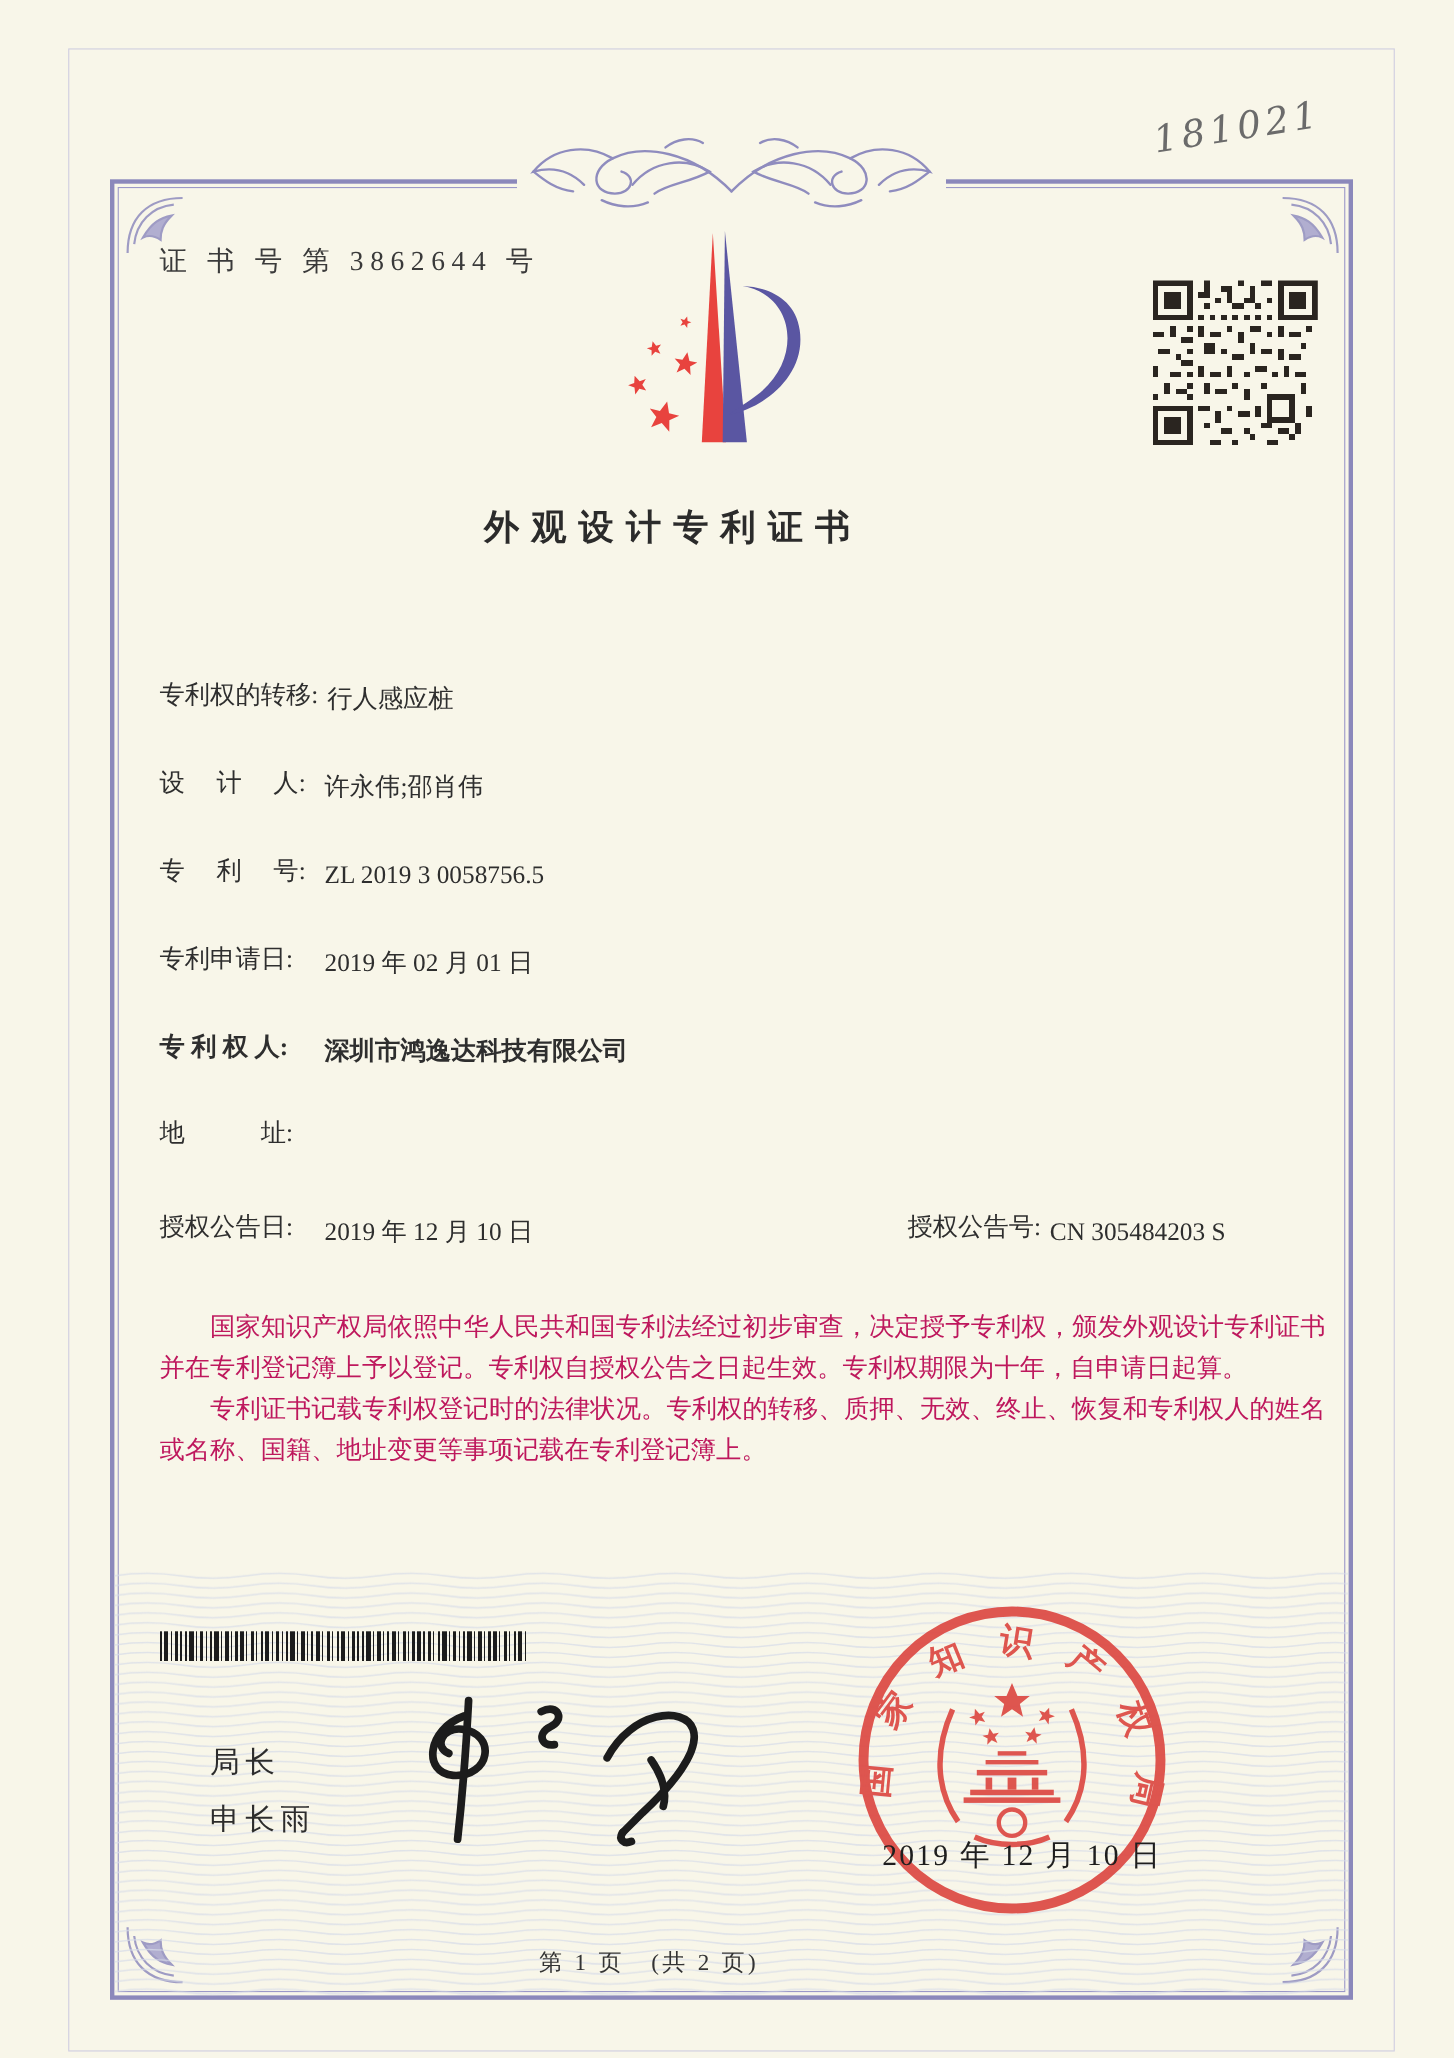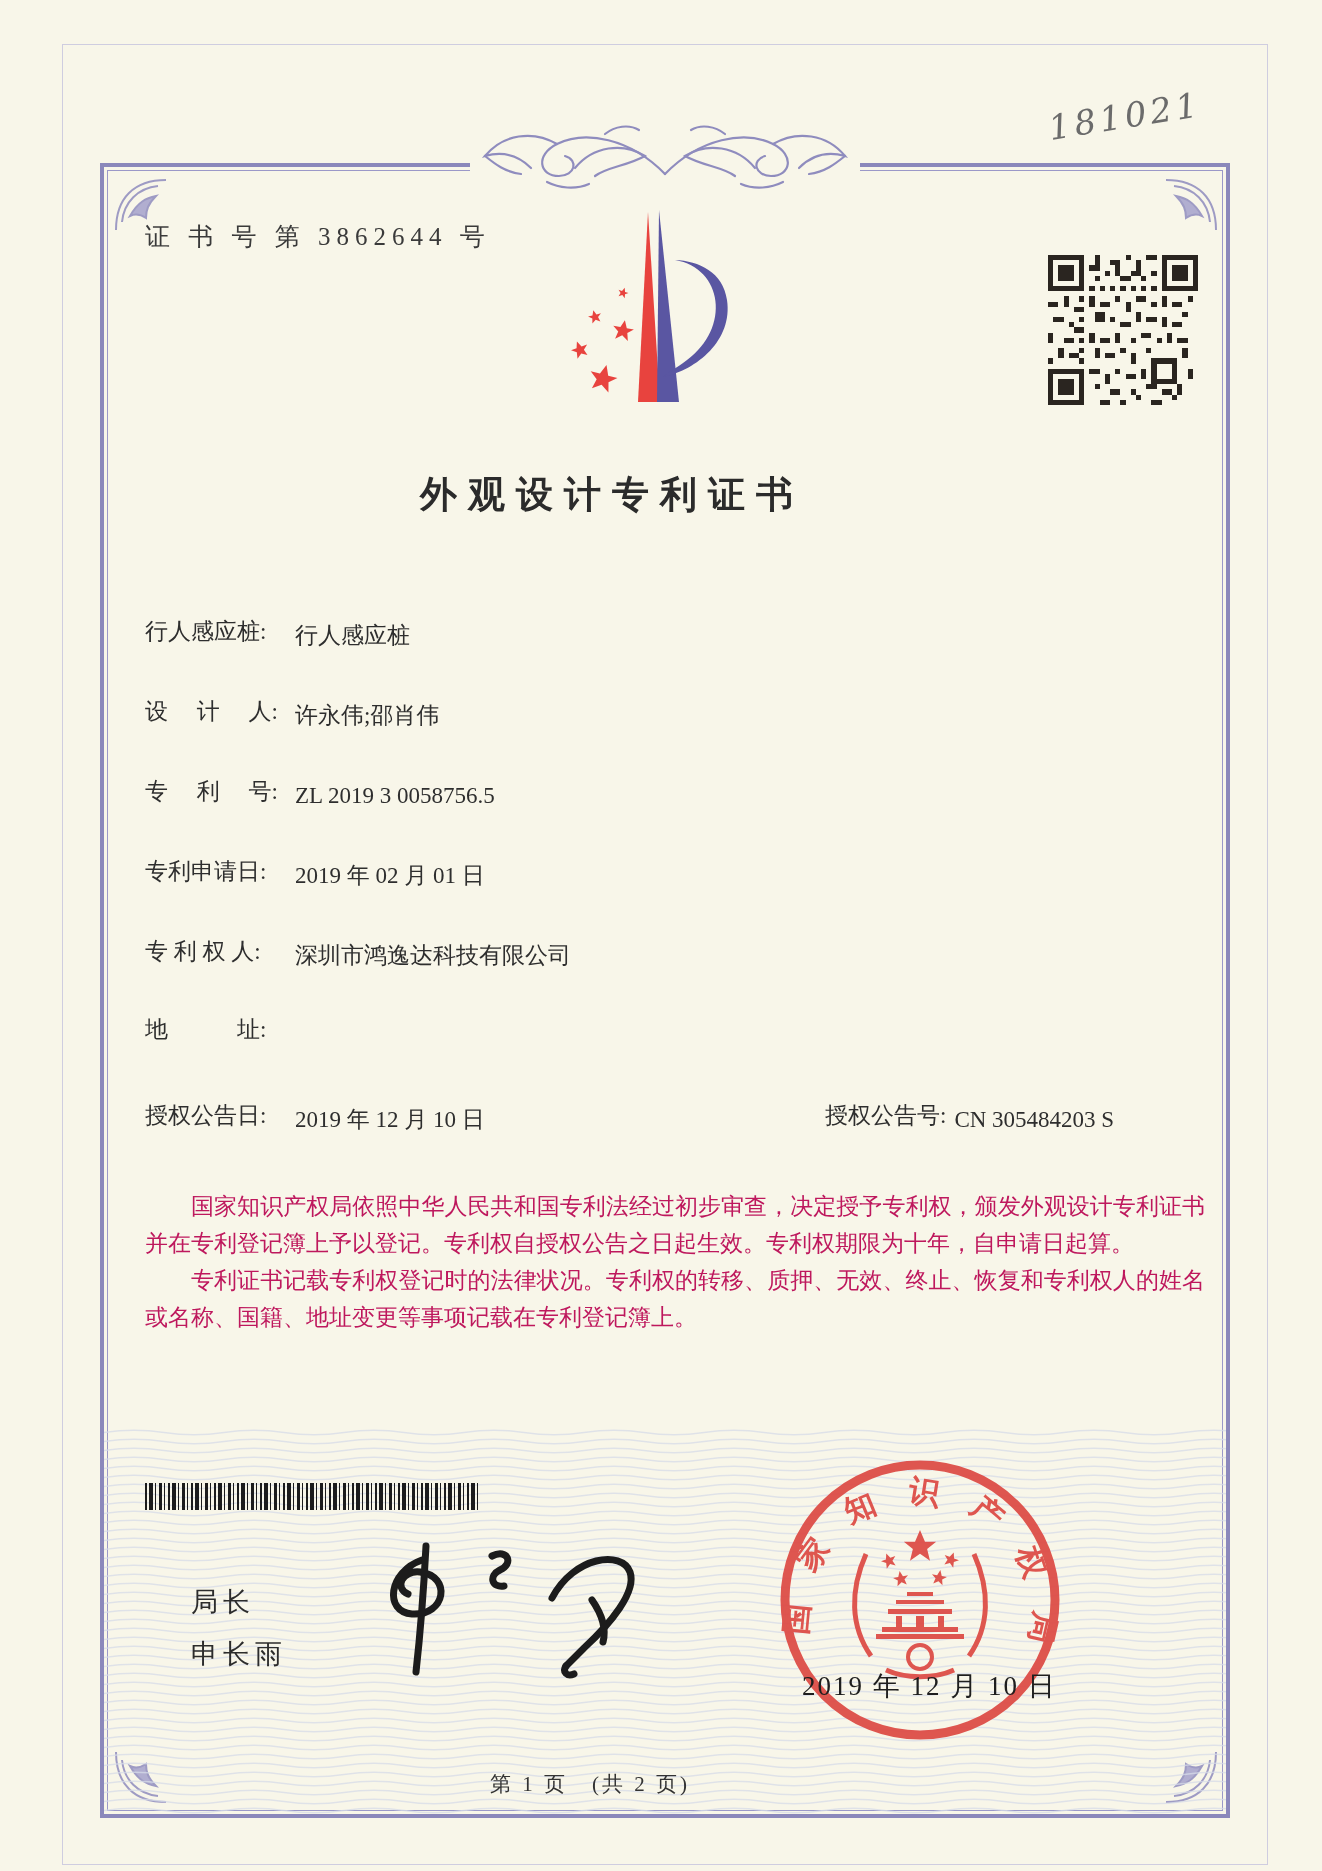--- a/index.html
+++ b/index.html
@@ -16,22 +16,22 @@
   .frame-mask  { position:absolute; left:470px; top:150px; width:390px; height:30px; background:#f8f6e9; }
   .corner-orn  { position:absolute; width:58px; height:58px; opacity:.85; }
 
   
   .cert-no { position:absolute; left:145px; top:220px; font-size:25px; color:#3a3a3a; letter-spacing:6px; }
   .handwritten { position:absolute; left:1048px; top:96px; font-size:34px; font-style:italic;
                  color:#6b6b6b; transform:rotate(-9deg); letter-spacing:4px;
                  font-family:"DejaVu Serif",serif; }
   .logo { position:absolute; left:535px; top:200px; }
   .qr { position:absolute; left:1048px; top:255px; width:150px; height:150px; }
-  .title { position:absolute; left:0; width:1224px; top:470px; text-align:center;
-           font-size:37px; font-weight:700; color:#2b2b2b; letter-spacing:11px; }
+  .title { position:absolute; left:0; width:1224px; top:458px; text-align:center;
+           font-size:32px; font-weight:700; color:#2b2b2b; letter-spacing:11px; }
 
   
   .field-row { position:absolute; left:145px; width:1010px; display:flex; font-size:23px; color:#2e2e2e; }
   .field-label { white-space:pre; min-width:142px; }
   .field-value { white-space:pre-line; margin-left:8px; line-height:40px; }
   .row-announce-no { position:absolute; left:680px; top:0; display:flex; }
 
   
   .body-text { position:absolute; left:145px; top:1152px; width:1060px; font-size:23px;
                line-height:37px; color:#be185d; text-align:justify;margin-top:36px; }
@@ -143,36 +143,36 @@
       M8 15h1v2H8z M10 16h2v1h-2z M13 15h1v2h-1z M16 16h1v1h-1z M18 15h2v1h-2z M21 16h1v1h-1z M23 15h1v2h-1z M25 16h2v1h-2z
       M9 18h1v2H9z M11 19h2v1h-2z M14 18h1v1h-1z M16 19h1v2h-1z M19 18h1v1h-1z M26 18h1v2h-1z
       M8 22h2v1H8z M11 23h1v2h-1z M13 22h1v1h-1z M15 23h2v1h-2z M18 22h1v2h-1z
       M9 25h1v1H9z M12 26h2v1h-2z M16 26h1v1h-1z M19 25h2v1h-2z M22 26h2v1h-2z M25 25h1v2h-1z M27 22h1v2h-1z M24 27h1v1h-1z
       M10 28h2v1h-2z M14 28h1v1h-1z M17 27h1v1h-1z M20 28h2v1h-2z"></path>
   </svg>
 
   <div class="title">外观设计专利证书</div>
 
   <div class="field-row" style="top:616px;">
-    <span class="field-label">行人感应桩:</span>
+    <span class="field-label">专利权的转移:</span>
     <span class="field-value">行人感应桩</span>
   </div>
   <div class="field-row" style="top:696px;">
     <span class="field-label">设　 计　 人:</span>
     <span class="field-value">许永伟;邵肖伟</span>
   </div>
   <div class="field-row" style="top:776px;">
     <span class="field-label">专　 利　 号:</span>
     <span class="field-value">ZL 2019 3 0058756.5</span>
   </div>
   <div class="field-row" style="top:856px;">
     <span class="field-label">专利申请日:</span>
     <span class="field-value">2019 年 02 月 01 日</span>
   </div>
-  <div class="field-row" style="top:936px;">
+  <div class="field-row" style="top:936px;font-weight:bold;">
     <span class="field-label">专 利 权 人:</span>
     <span class="field-value">深圳市鸿逸达科技有限公司</span>
   </div>
   <div class="field-row" style="top:1014px;">
     <span class="field-label">地　　　址:</span>
   </div>
   <div class="field-row" style="top:1100px;">
     <span class="field-label">授权公告日:</span>
     <span class="field-value">2019 年 12 月 10 日</span>
     <span class="row-announce-no">

